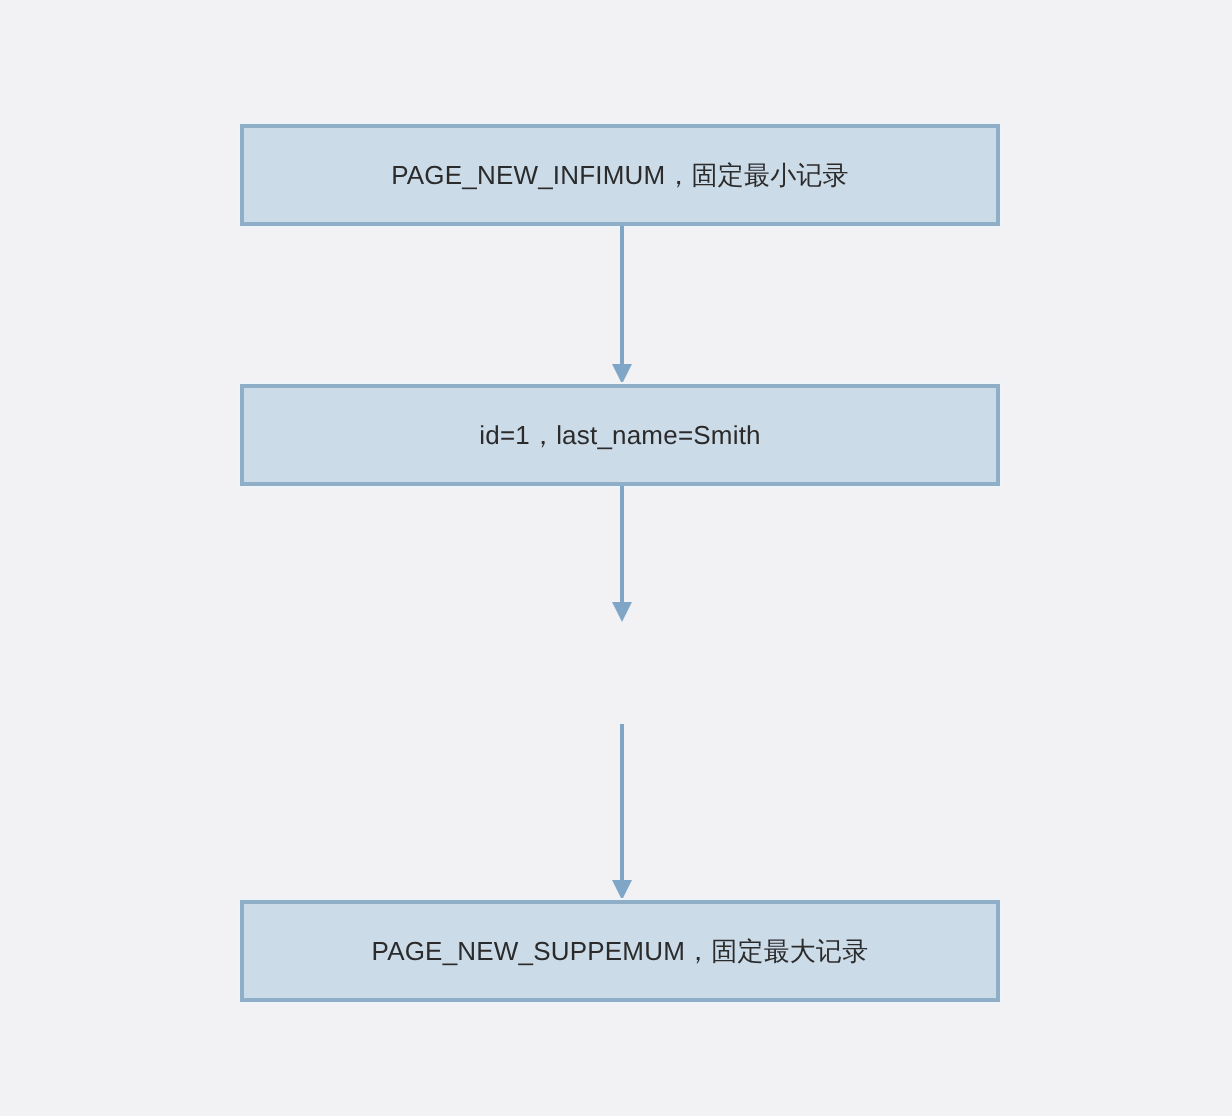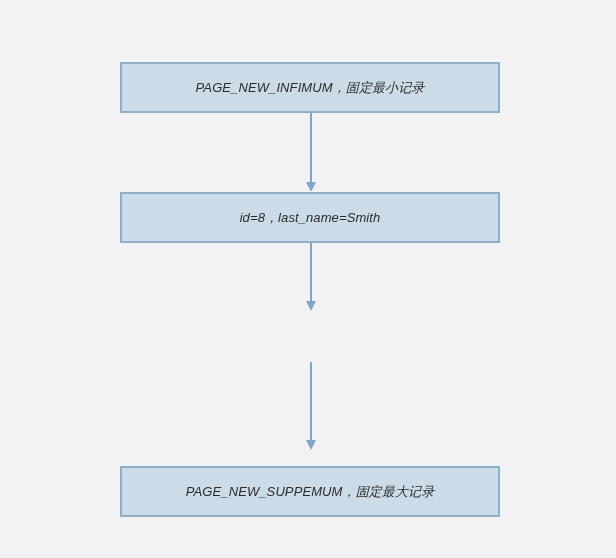--- a/index.html
+++ b/index.html
@@ -35,27 +35,26 @@
     align-items: center;
     justify-content: center;
   }
 
   .node-label {
     font-size: 13px;
     line-height: 1;
     color: #2b2b2b;
     letter-spacing: 0.1px;
     white-space: nowrap;
-    font-style: italic;
   }
 
   .node-1 { top: 62px; }
   .node-2 { top: 192px; }
   .node-3 { top: 311px; }
-  .node-4 { top: 466px; }
+  .node-4 { top: 450px; }
 
   
   .connector {
     position: absolute;
     left: 305px;
     width: 12px;
   }
   .connector svg {
     display: block;
     overflow: visible;
@@ -75,21 +74,21 @@
   </div>
 
   <div class="connector conn-1">
     <svg width="12" height="79" viewBox="0 0 12 79" aria-hidden="true">
       <line x1="6" y1="0" x2="6" y2="70" stroke="#7fa6c6" stroke-width="2"></line>
       <polygon points="1,69 11,69 6,79" fill="#7fa6c6"></polygon>
     </svg>
   </div>
 
   <div class="node node-2">
-    <span class="node-label">id=8，last_name=Smith</span>
+    <span class="node-label">id=1，last_name=Smith</span>
   </div>
 
   <div class="connector conn-2">
     <svg width="12" height="68" viewBox="0 0 12 68" aria-hidden="true">
       <line x1="6" y1="0" x2="6" y2="59" stroke="#7fa6c6" stroke-width="2"></line>
       <polygon points="1,58 11,58 6,68" fill="#7fa6c6"></polygon>
     </svg>
   </div>
 
 

